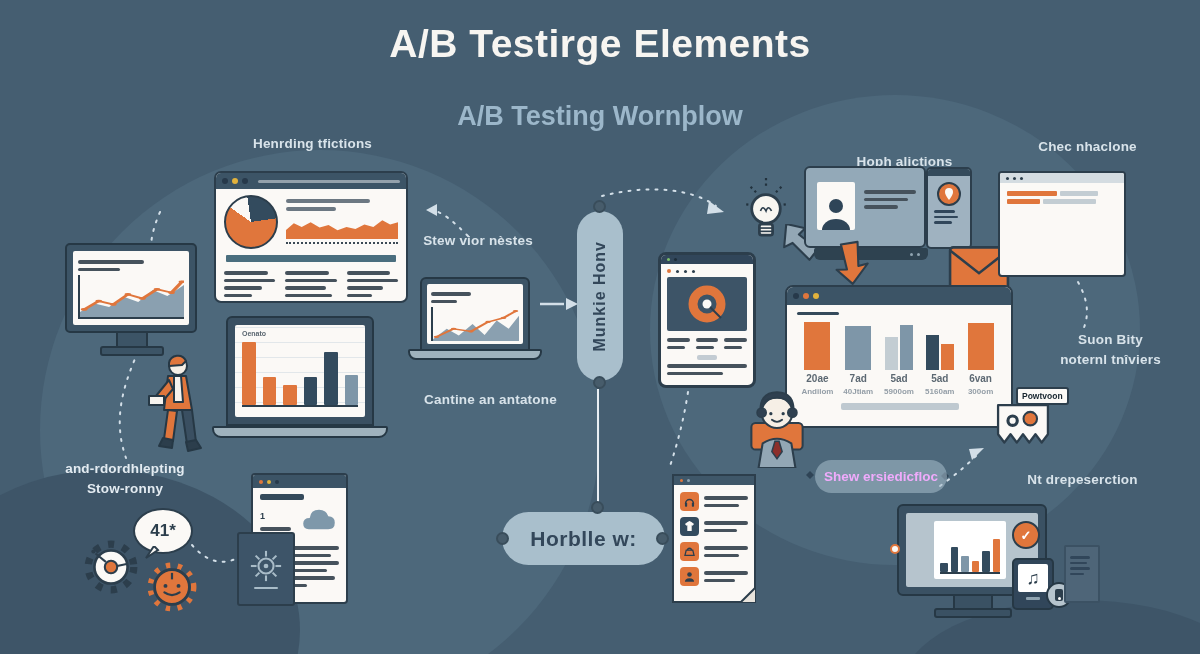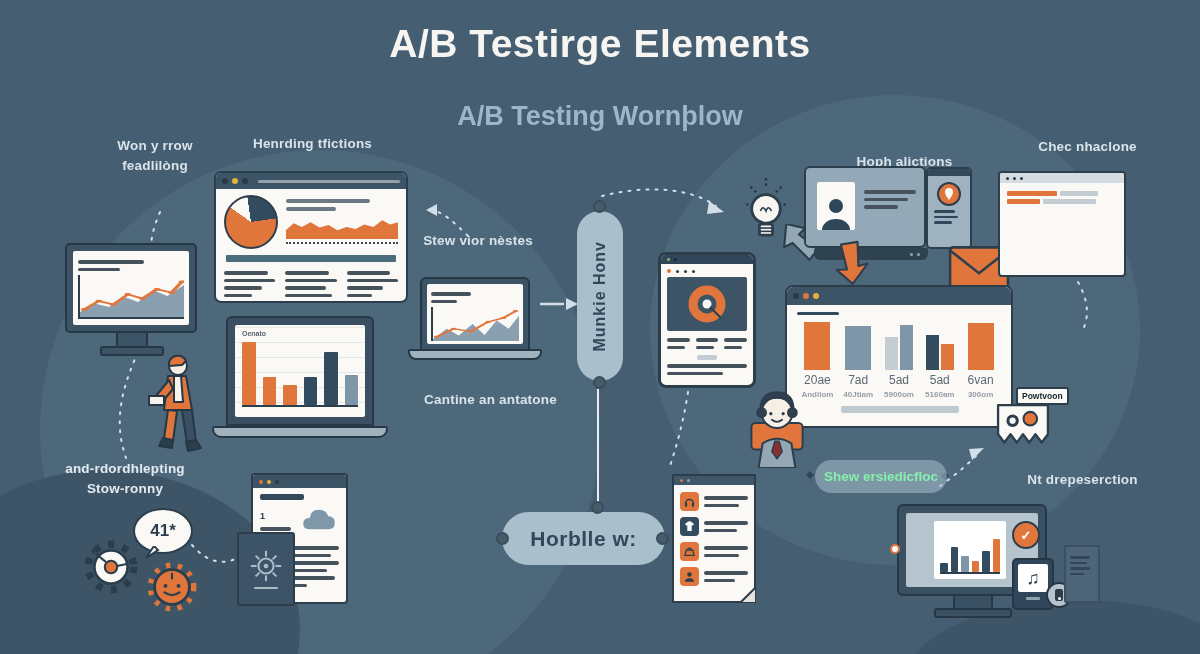--- a/index.html
+++ b/index.html
@@ -24,21 +24,21 @@
   .node{position:absolute;width:13px;height:13px;border-radius:50%;background:#475c6b;border:2px solid #394d5b;box-sizing:border-box;}
   
   .flexbars{display:flex;align-items:flex-end;gap:7px;border-bottom:2px solid var(--ink);box-sizing:border-box;}
   .flexbars .bar{flex:1;border-radius:1px;}
   .chart svg{display:block;}
   .pie{border-radius:50%;border:2.5px solid var(--ink);box-sizing:border-box;}
   .gridbg{background:repeating-linear-gradient(to top,#fbf9f6 0 14px,#e2e7ea 14px 15px);}
   .dgroups{display:flex;}
   .dgroup{flex:1;display:flex;flex-direction:column;align-items:center;gap:3px;}
   .gbars{height:50px;display:flex;align-items:flex-end;gap:2px;}
-  .gl1{font-size:12px;color:#5c6872;font-weight:400;}
+  .gl1{font-size:10px;color:#5c6872;font-weight:700;}
   .gl2{font-size:8px;color:#949ea7;font-weight:700;}
   .tickrow{height:0;border-bottom:2px dotted #3b4a55;margin-top:3px;}
   
   .title{position:absolute;left:0;right:0;top:22px;text-align:center;color:#f7f5f1;font-size:39px;font-weight:800;letter-spacing:.5px;}
   .subtitle{position:absolute;left:0;right:0;top:101px;text-align:center;color:var(--textblue);font-size:27px;font-weight:700;}
   .bubble{position:absolute;background:var(--paper);border:2.5px solid var(--ink);border-radius:50%;display:flex;align-items:center;justify-content:center;color:#2c3e4c;font-weight:800;font-size:17px;}
   .tag{position:absolute;background:var(--paper);border:2px solid var(--ink);border-radius:3px;color:#16242e;font-size:8.5px;font-weight:700;padding:2px 4px;}
   .check{display:flex;align-items:center;justify-content:center;background:var(--orange);border:2.5px solid var(--ink);border-radius:50%;color:#fff;font-weight:800;}
 </style>
 </head>
@@ -72,33 +72,33 @@
     <line x1="598" y1="389" x2="598" y2="503" stroke="#e8eef3" stroke-width="2"></line>
     <g fill="#2f4456">
       <polygon points="810,471 814,475 810,479 806,475"></polygon>
       <polygon points="945,472 949,476 945,480 941,476"></polygon>
     </g>
   </svg>
 
   <div class="title">A/B Testirge Elements</div>
   <div class="subtitle">A/B Testing Wornþlow</div>
 
-  <div class="lbl" style="left:75px;top:136px;width:160px;">
-    <span>Won y rrow</span>
-    <span>feadlilòng</span>
-  </div>
   <div class="lbl" style="left:230px;top:134px;width:165px;">Henrding tfictions</div>
   <div class="lbl" style="left:408px;top:231px;width:140px;">Stew vior nèstes</div>
   <div class="lbl" style="left:418px;top:390px;width:145px;">Cantine an antatone</div>
   <div class="lbl" style="left:35px;top:459px;width:180px;color:#e3ebf1;">
     <span>and-rdordhlepting</span>
     <span>Stow-ronny</span>
   </div>
   <div class="lbl" style="left:822px;top:152px;width:165px;">Hoph alictions</div>
   <div class="lbl" style="left:1005px;top:137px;width:165px;">Chec nhaclone</div>
+  <div class="lbl" style="left:1038px;top:330px;width:145px;">
+    <span>Suon Bity</span>
+    <span>noternl tnîviers</span>
+  </div>
   <div class="lbl" style="left:990px;top:470px;width:185px;">Nt drepeserction</div>
 
   <div class="win" style="left:214px;top:171px;width:194px;height:132px;">
     <div class="chrome" style="height:16px;">
       <span class="dot" style="background:#27394a;"></span>
       <span class="dot" style="background:var(--yellow);"></span>
       <span class="dot" style="background:#27394a;"></span>
       <span class="chrome-line"></span>
     </div>
     <div style="padding:6px 8px 4px;">
@@ -490,21 +490,21 @@
     <circle cx="26" cy="26" r="15" fill="#f6efe6" stroke="#2c3e4c" stroke-width="2"></circle>
     <path d="M10,28 Q8,6 26,6 Q44,6 42,28 Q42,16 34,13 Q26,10 18,13 Q10,16 10,28 Z" fill="#2f4050" stroke="#2c3e4c" stroke-width="2"></path>
     <circle cx="11" cy="26" r="4.5" fill="#2f4050" stroke="#2c3e4c" stroke-width="1.5"></circle>
     <circle cx="41" cy="26" r="4.5" fill="#2f4050" stroke="#2c3e4c" stroke-width="1.5"></circle>
     <circle cx="20" cy="27" r="1.6" fill="#2c3e4c"></circle>
     <circle cx="32" cy="27" r="1.6" fill="#2c3e4c"></circle>
     <path d="M21,33 Q26,37 31,33" fill="none" stroke="#2c3e4c" stroke-width="1.8" stroke-linecap="round"></path>
   </svg>
 
   <div class="pill" style="left:815px;top:460px;width:132px;height:33px;background:rgba(168,190,204,.55);">
-    <span style="font-size:13.5px;color:#86efac;">Shew ersiedicfloc</span>
+    <span style="font-size:13.5px;color:#f0abfc;">Shew ersiedicfloc</span>
   </div>
 
   <div class="abs" style="left:897px;top:504px;width:150px;height:92px;background:#3a5163;border:2.5px solid #263845;border-radius:6px;padding:7px;box-sizing:border-box;">
     <div style="position:relative;background:var(--screen);width:100%;height:100%;border-radius:2px;">
       <div class="abs" style="left:28px;top:8px;width:72px;height:58px;background:#fff;border-radius:2px;padding:5px 6px;box-sizing:border-box;">
         <div class="flexbars" style="height:100%;gap:3px;">
             <div class="bar" style="height: 20%; background: rgb(51, 75, 94);"></div>
             <div class="bar" style="height: 55%; background: rgb(51, 75, 94);"></div>
             <div class="bar" style="height: 35%; background: rgb(126, 150, 168);"></div>
             <div class="bar" style="height: 25%; background: rgb(224, 118, 60);"></div>

